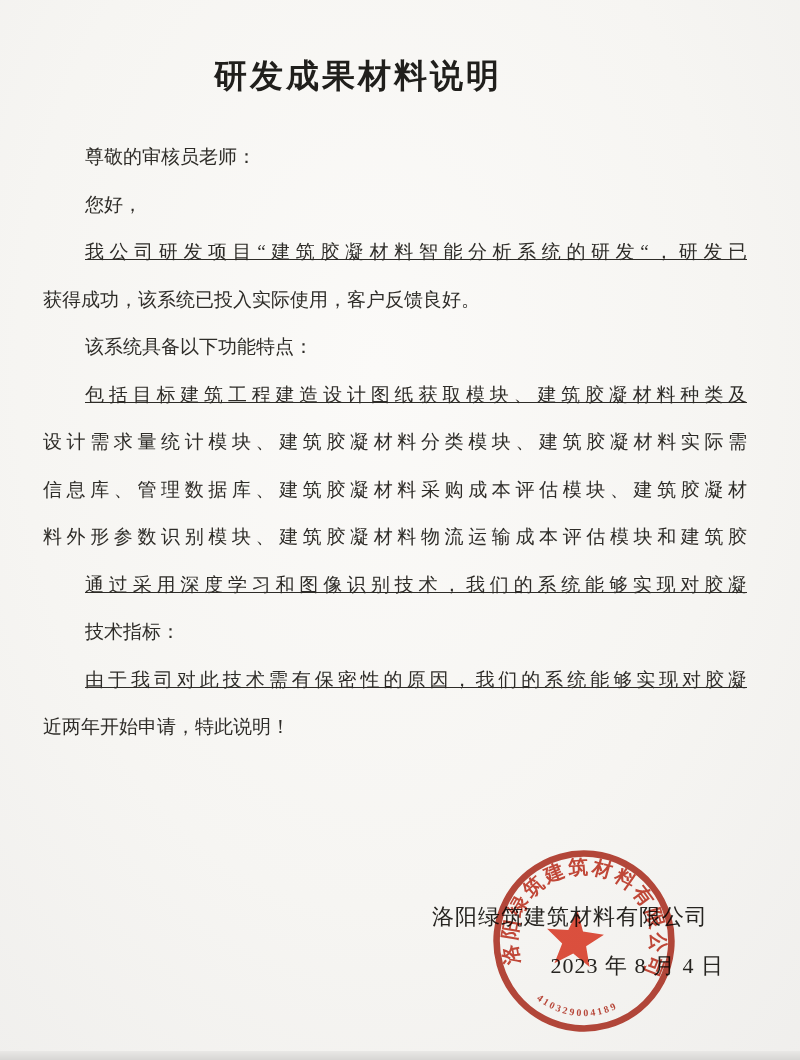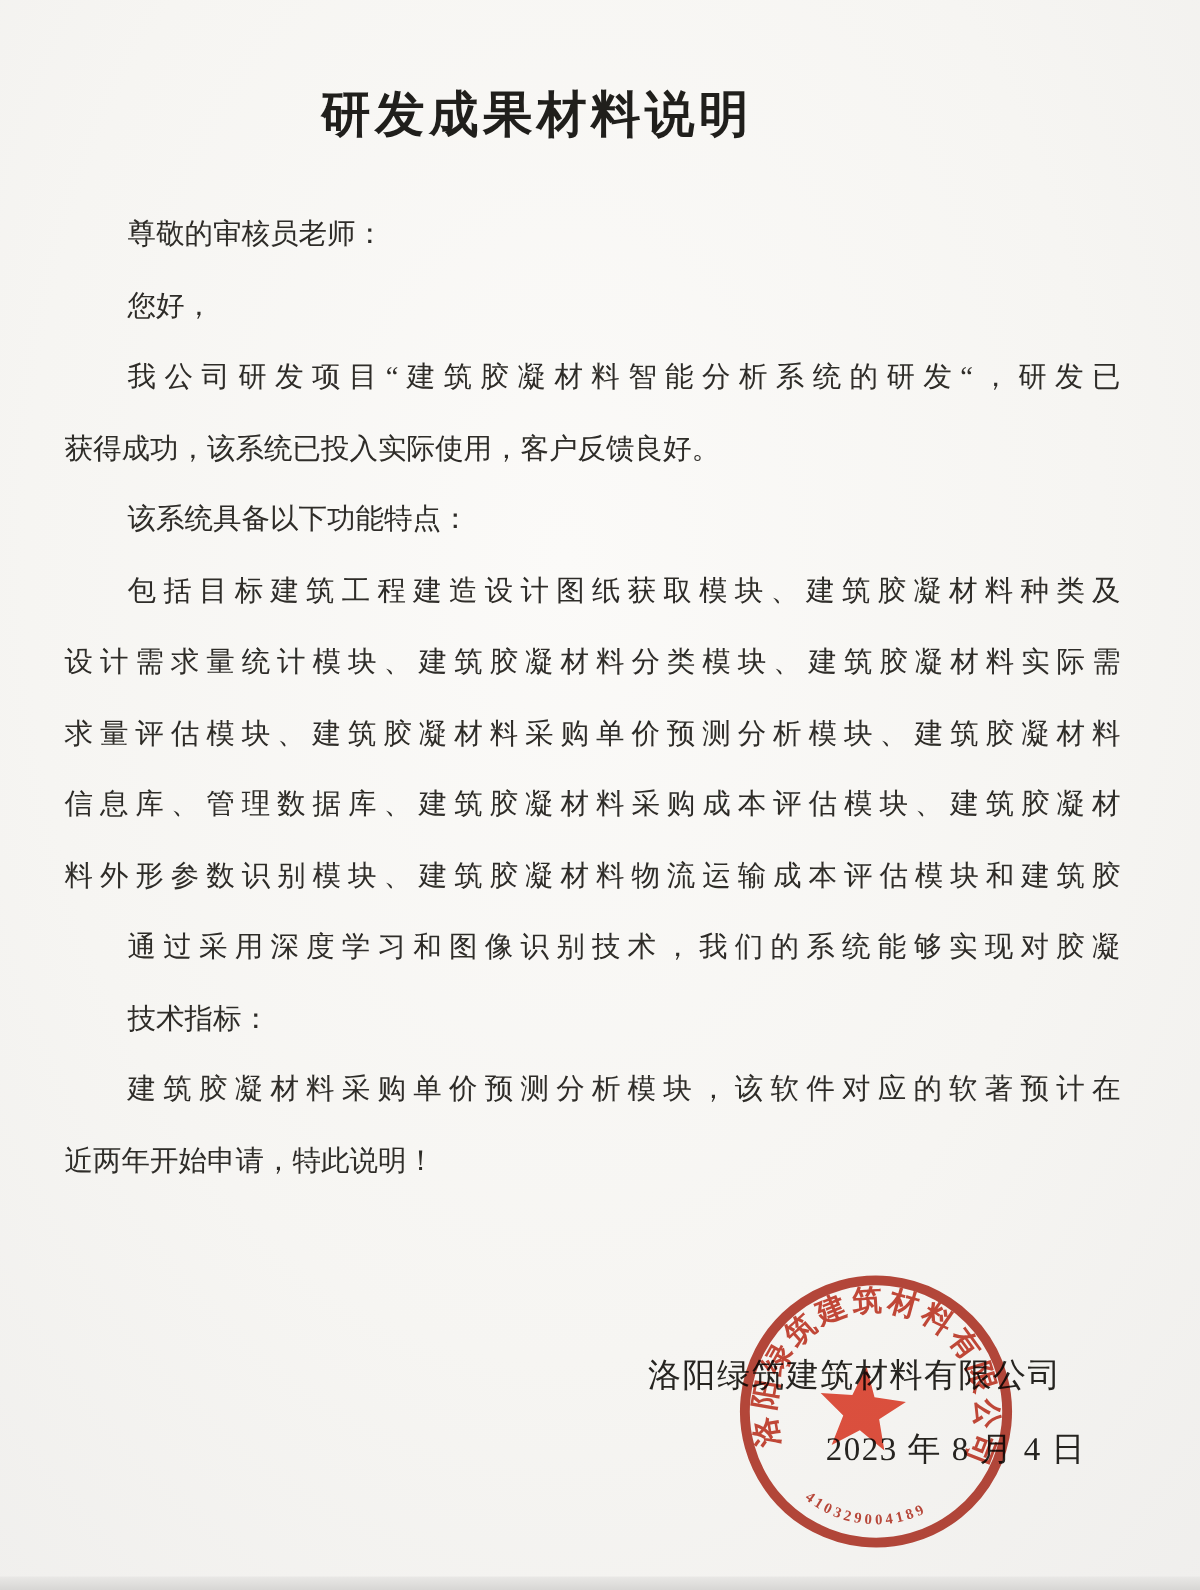--- a/index.html
+++ b/index.html
@@ -30,21 +30,21 @@
     height:47.5px;line-height:47.5px;
     font-size:19px;
     white-space:nowrap;
   }
   .line.justify{
     white-space:normal;
     text-align:justify;
     text-align-last:justify;
   }
   .line.indent{padding-left:42px;}
-  .line.indent.justify{padding-left:0;text-indent:42px;}
+  .line.indent.justify{padding-left:0;text-indent:42px;text-decoration:underline;}
   .signature-line{
     position:absolute;top:902px;right:128px;
     font-size:22px;letter-spacing:1px;color:#262420;
   }
   .date-line{
     position:absolute;top:951px;right:112px;
     font-size:22px;letter-spacing:1px;color:#262420;text-align:right;
   }
   .seal{
     position:absolute;left:490px;top:847px;
@@ -66,26 +66,25 @@
   <h1 class="doc-title">研发成果材料说明</h1>
 
   <div class="body-text">
     <div class="line indent">尊敬的审核员老师：</div>
     <div class="line indent">您好，</div>
     <div class="line indent justify">我公司研发项目“建筑胶凝材料智能分析系统的研发“，研发已</div>
     <div class="line">获得成功，该系统已投入实际使用，客户反馈良好。</div>
     <div class="line indent">该系统具备以下功能特点：</div>
     <div class="line indent justify">包括目标建筑工程建造设计图纸获取模块、建筑胶凝材料种类及</div>
     <div class="line justify">设计需求量统计模块、建筑胶凝材料分类模块、建筑胶凝材料实际需</div>
-    <div class="line justify">求量评估模块、建筑胶凝材料采购单价预测分析模块、建筑胶凝材料</div>
     <div class="line justify">信息库、管理数据库、建筑胶凝材料采购成本评估模块、建筑胶凝材</div>
     <div class="line justify">料外形参数识别模块、建筑胶凝材料物流运输成本评估模块和建筑胶</div>
     <div class="line indent justify">通过采用深度学习和图像识别技术，我们的系统能够实现对胶凝</div>
     <div class="line indent">技术指标：</div>
-    <div class="line indent justify">建筑胶凝材料采购单价预测分析模块，该软件对应的软著预计在</div>
+    <div class="line indent justify">由于我司对此技术需有保密性的原因，我们的系统能够实现对胶凝</div>
     <div class="line">近两年开始申请，特此说明！</div>
   </div>
 
   <div class="signature-line">洛阳绿筑建筑材料有限公司</div>
   <div class="date-line">2023 年 8 月 4 日</div>
 
   <svg class="seal" viewBox="-100 -100 200 200" xmlns="http://www.w3.org/2000/svg">
     <defs>
       <path id="arcTop" d="M -67.7 24.6 A 72 72 0 1 1 67.7 24.6"></path>
       <path id="arcBottom" d="M -65.5 45.9 A 80 80 0 0 0 65.5 45.9"></path>

